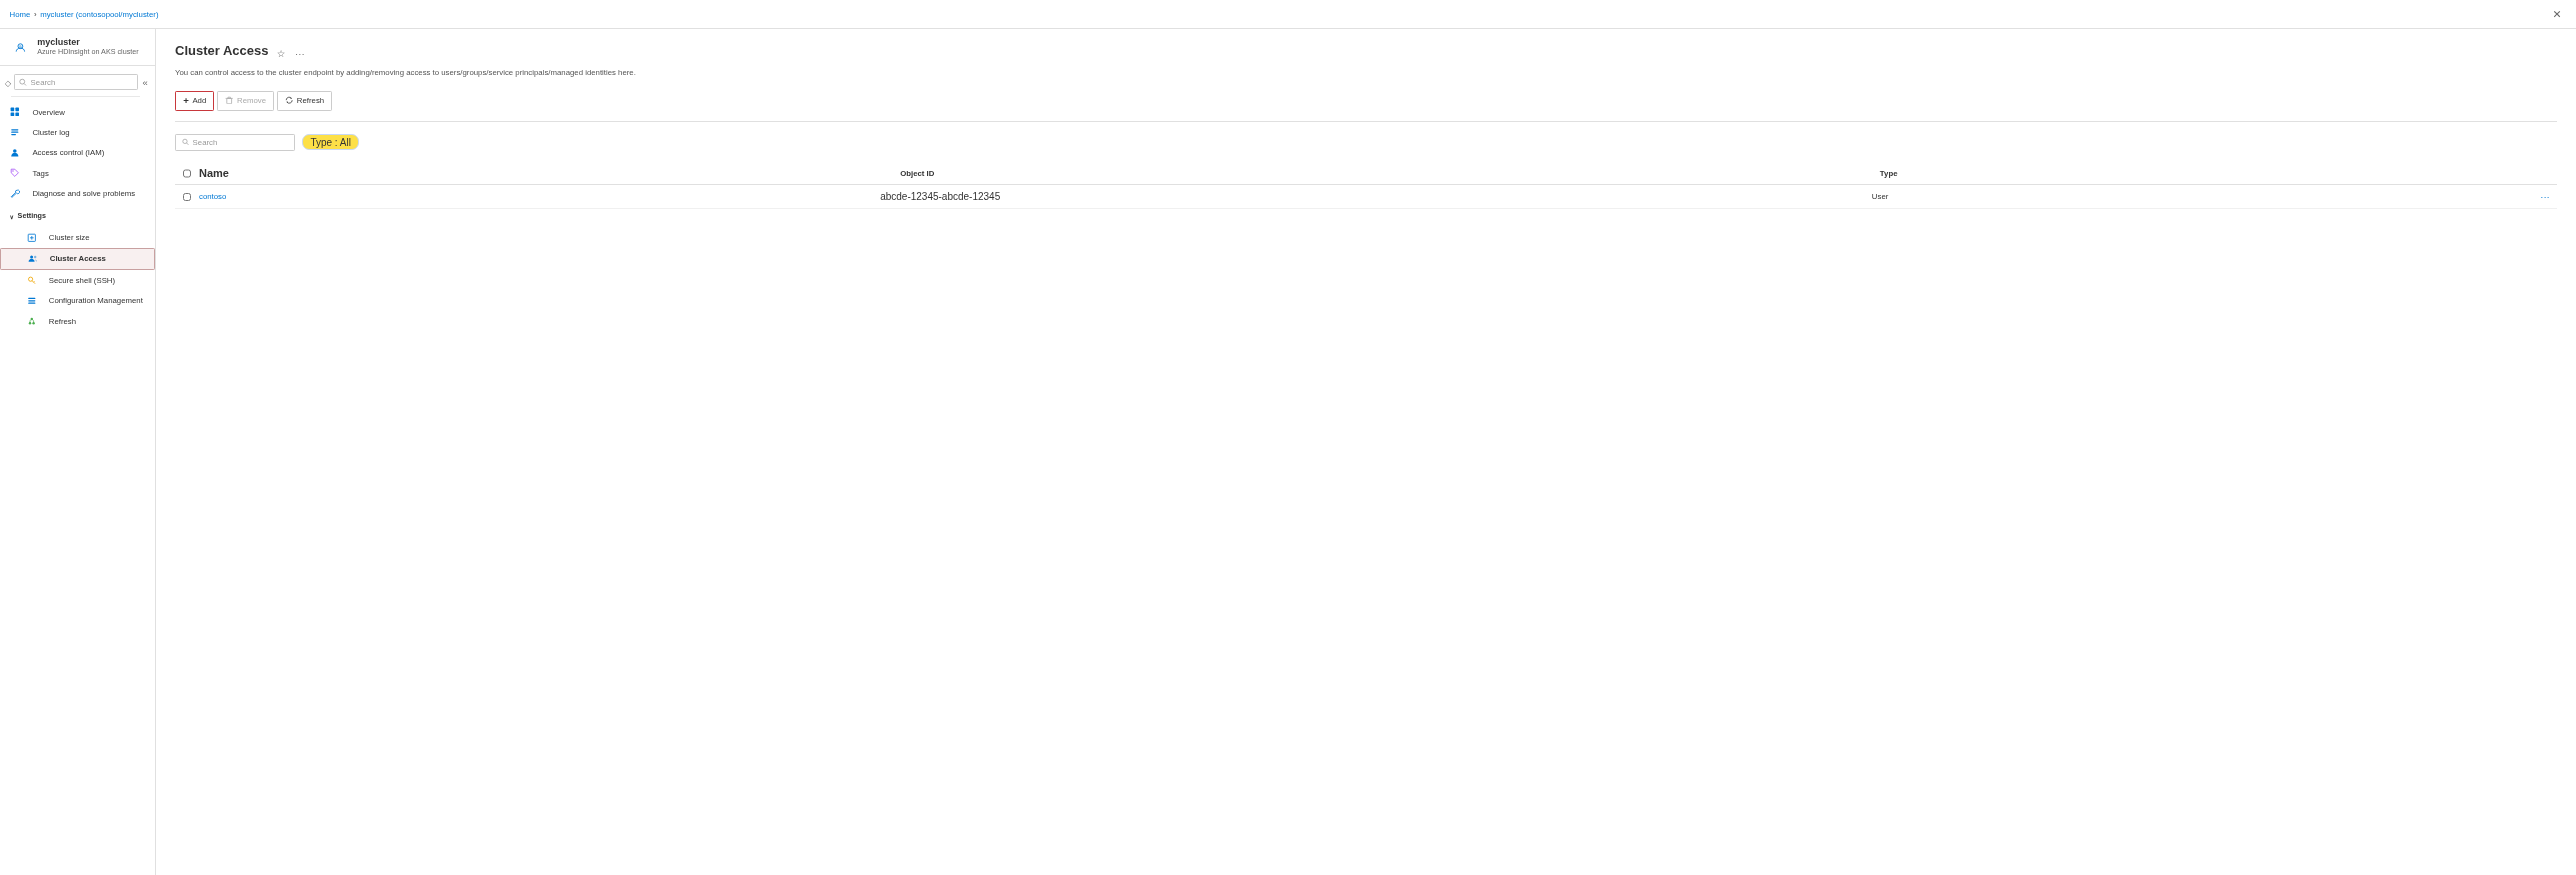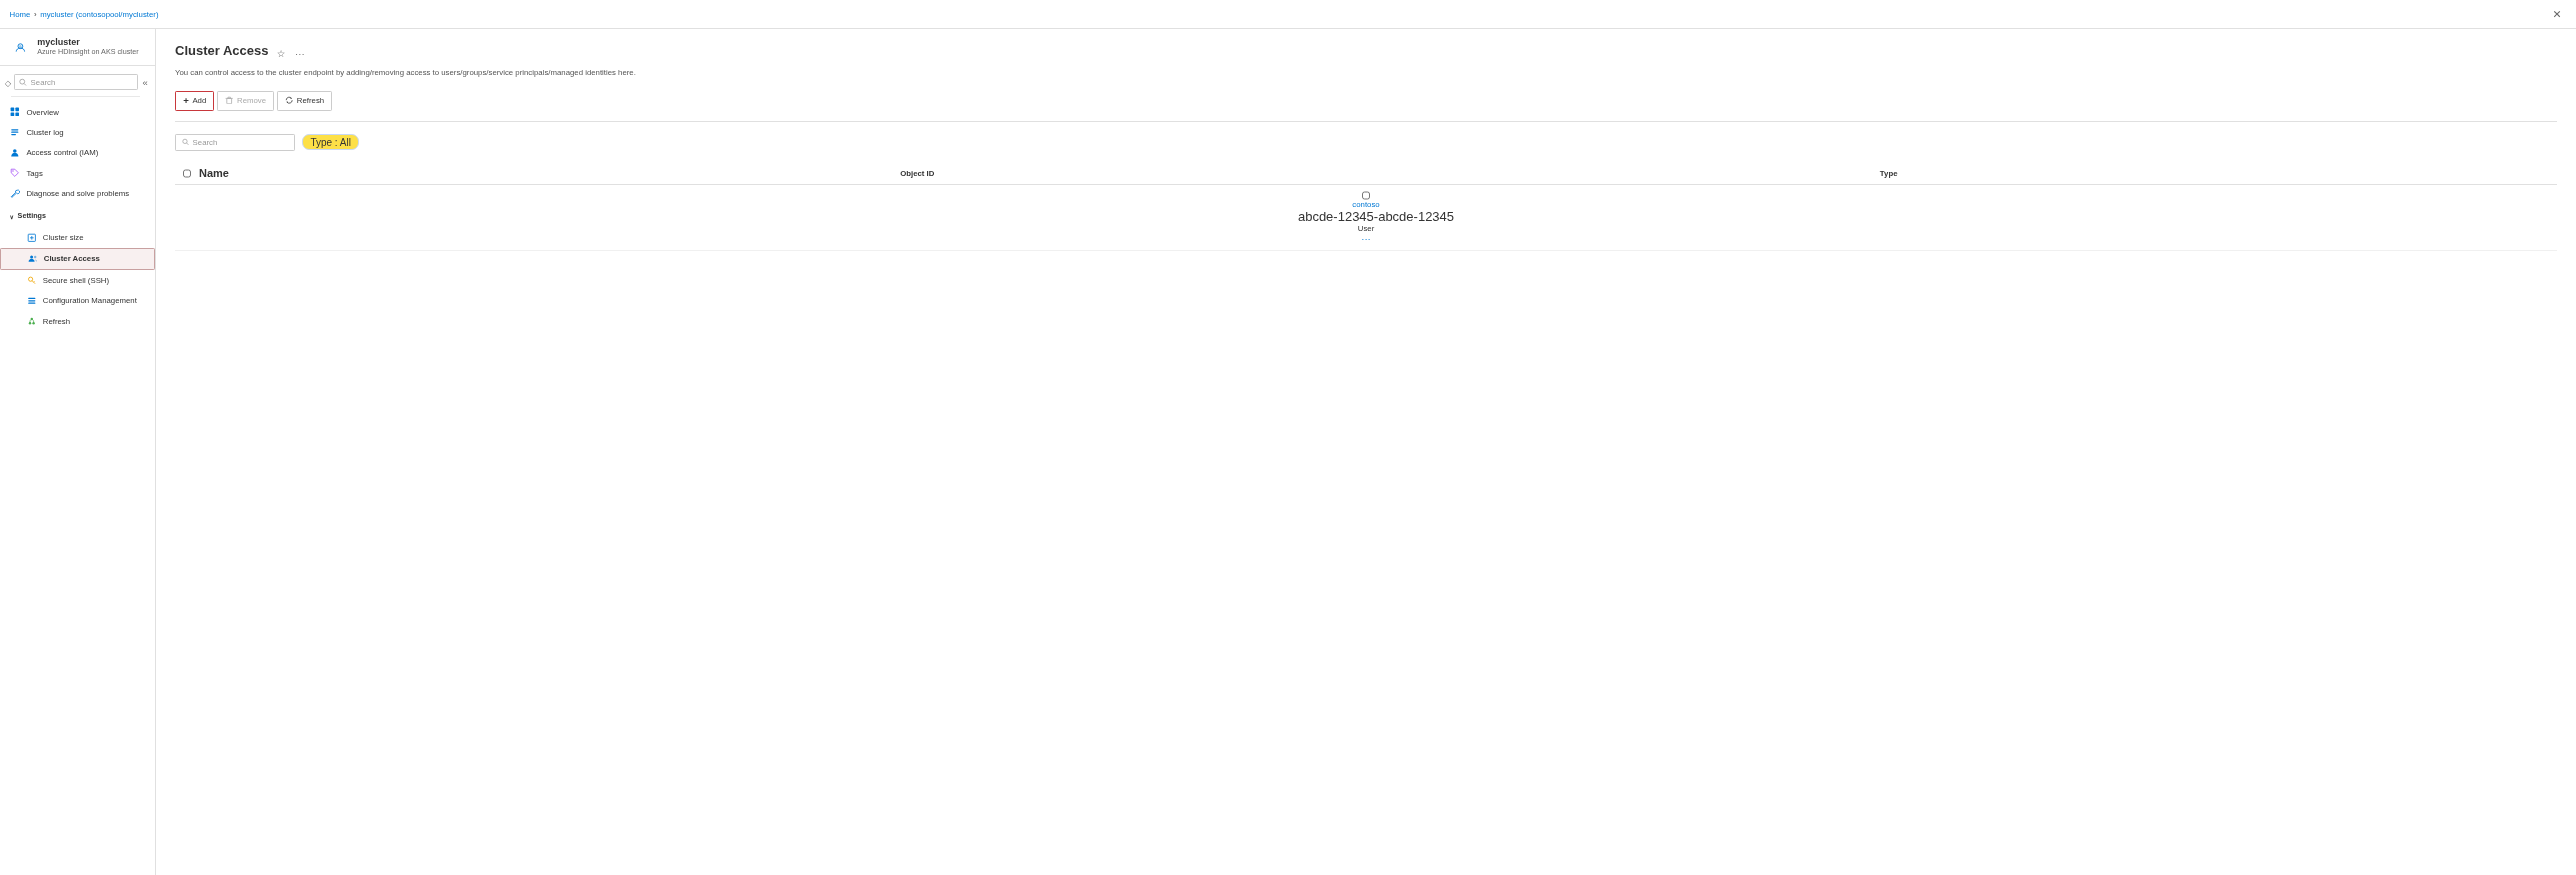--- a/index.html
+++ b/index.html
@@ -28,21 +28,21 @@
     .sidebar-search-box { display: flex; align-items: center; border: 0.6px solid #ccc; border-radius: 1.2px; padding: 2.4px 4.8px; gap: 3.6px; cursor: text; }
     .sidebar-search-box input { border: none; outline: none; font-size: 7.8px; width: 100%; color: #333; }
     .sidebar-search-box input::placeholder { color: #999; }
 
     .sidebar-collapse-btn { margin-left: auto; cursor: pointer; font-size: 9.6px; color: #666; padding: 1.2px 2.4px; background: none; border: none; }
 
     .sidebar-collapse-row { display: flex; align-items: center; justify-content: space-between; padding: 2.4px 4.8px 2.4px 4.8px; }
     .sidebar-pin-btn { background: none; border: none; cursor: pointer; color: #666; font-size: 8.4px; }
 
     .nav-list { list-style: none; padding: 2.4px 0; }
-    .nav-item { display: flex; align-items: center; padding: 4.8px 9.6px; gap: 6px; cursor: pointer; font-size: 7.8px; color: #333; }
+    .nav-item { display: flex; align-items: center; padding: 4.8px 9.6px; gap: 12px; cursor: pointer; font-size: 7.8px; color: #333; }
     .nav-item.active { background: #eeeeee; border: 0.6px solid #c8c6c4; border-radius: 1.2px; font-weight: 600; }
     .nav-item .nav-icon { width: 10.8px; height: 10.8px; display: inline-flex; align-items: center; justify-content: center; flex-shrink: 0; }
     .nav-section { display: flex; align-items: flex-end; padding: 4.8px 9.6px; gap: 3.6px; font-size: 7.2px; color: #333; font-weight: 600; cursor: pointer; }
     .nav-section .chevron { font-size: 6px; }
     .nav-sub-item { padding-left: 26px; }
 
     
     .main { flex: 1; overflow-y: auto; padding: 14.4px 19px; background: #fff; }
     .page-title { font-size: 13px; font-weight: 600; color: #333; margin-bottom: 4.8px; }
     .page-desc { font-size: 7.8px; color: #555; margin-bottom: 12px; max-width: 539px; line-height: 1.4; }
@@ -62,24 +62,24 @@
 
     
     .table-container { width: 100%; }
     .table-header-row { display: flex; align-items: center; padding: 4.8px 0; border-bottom: 0.6px solid #e0e0e0; gap: 0; }
     .th-checkbox { width: 24px; display: flex; align-items: center; justify-content: center; }
     .th-name { flex: 2; font-size: 11px; font-weight: 700; color: #333; }
     .th-objectid { flex: 3; font-size: 7.8px; font-weight: 700; color: #333; padding-left: 48px; }
     .th-type { flex: 2; font-size: 7.8px; font-weight: 700; color: #333; }
     .th-actions { width: 24px; }
 
-    .table-row { display: flex; align-items: center; padding: 6px 0; border-bottom: 0.6px solid #f0f0f0; flex-direction: column; }
+    .table-row { display: flex; align-items: center; padding: 6px 0; border-bottom: 0.6px solid #f0f0f0; }
     .td-checkbox { width: 24px; display: flex; align-items: center; justify-content: center; }
     .td-name { flex: 2; font-size: 7.8px; color: #0078d4; cursor: pointer; }
-    .td-objectid { flex: 3; font-size: 13px; color: #333; padding-left: 20px; }
+    .td-objectid { flex: 3; font-size: 10px; color: #333; padding-left: 20px; }
     .td-type { flex: 2; font-size: 7.8px; color: #333; }
     .td-actions { width: 24px; display: flex; align-items: center; justify-content: center; }
     .three-dots { font-size: 9.6px; color: #0078d4; cursor: pointer; }
 
     
     .svg-icon { width: 10.8px; height: 10.8px; }
 
     
     input[type="checkbox"] { width: 8.4px; height: 8.4px; cursor: pointer; }
 

